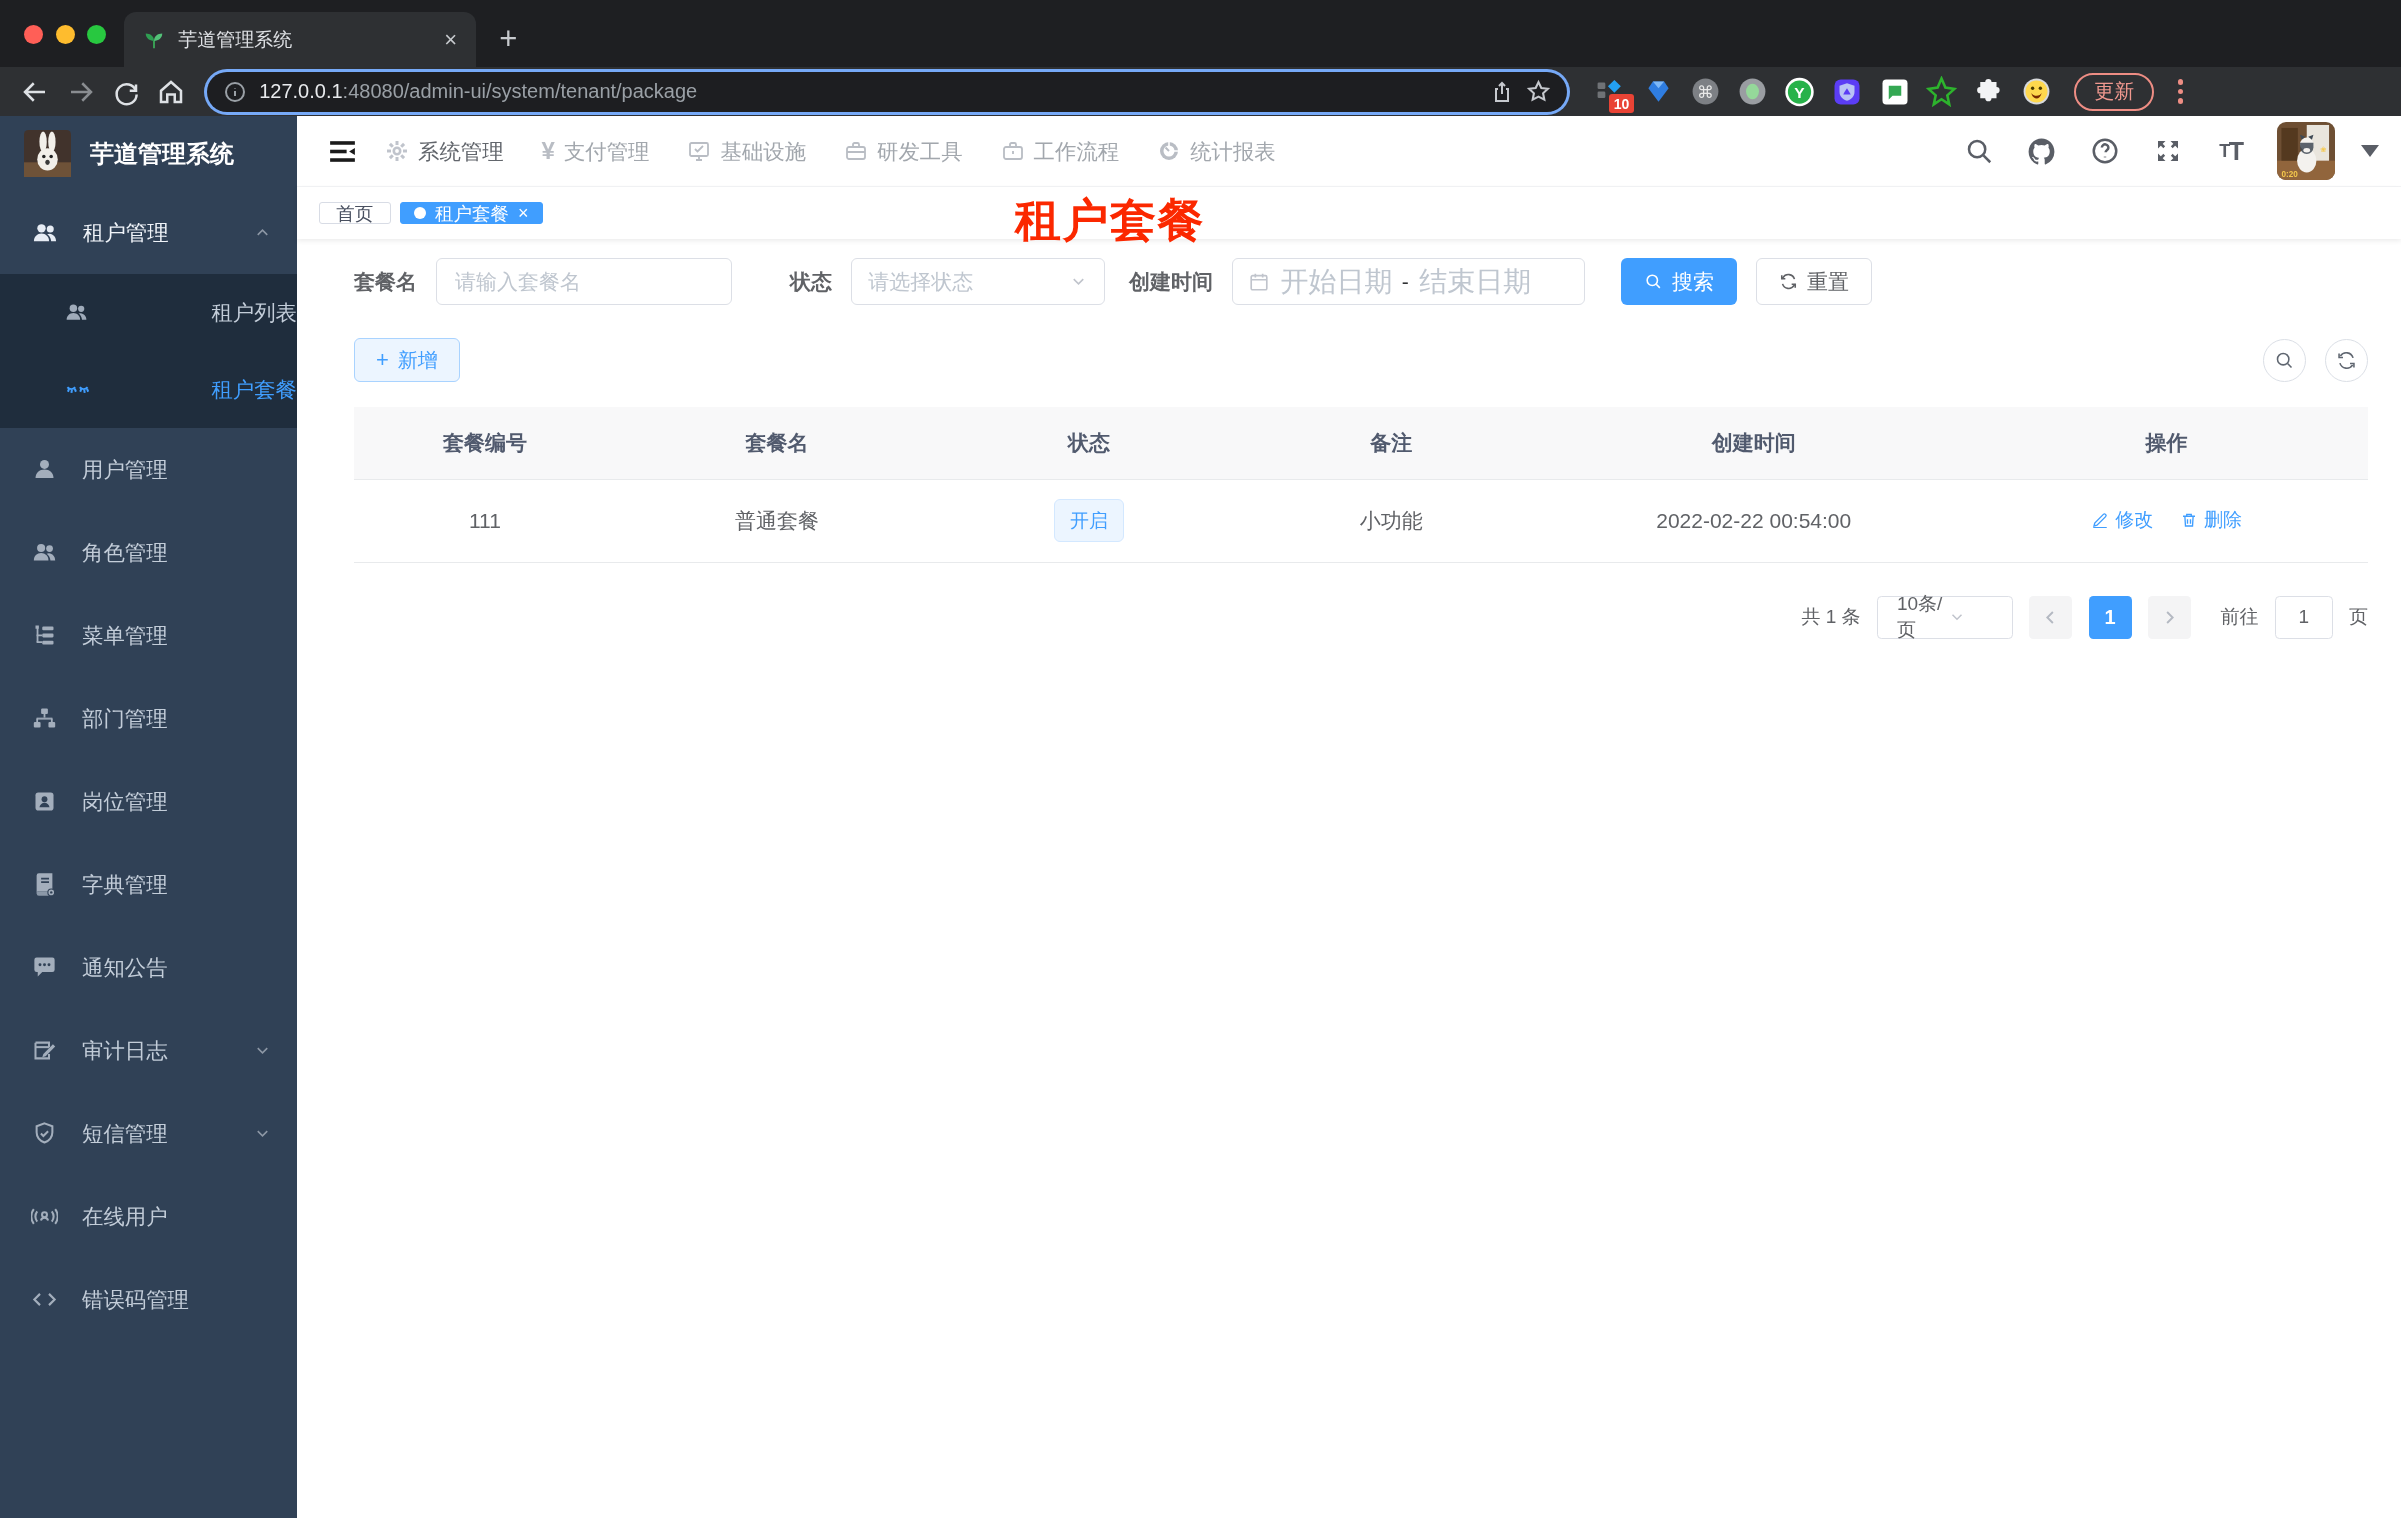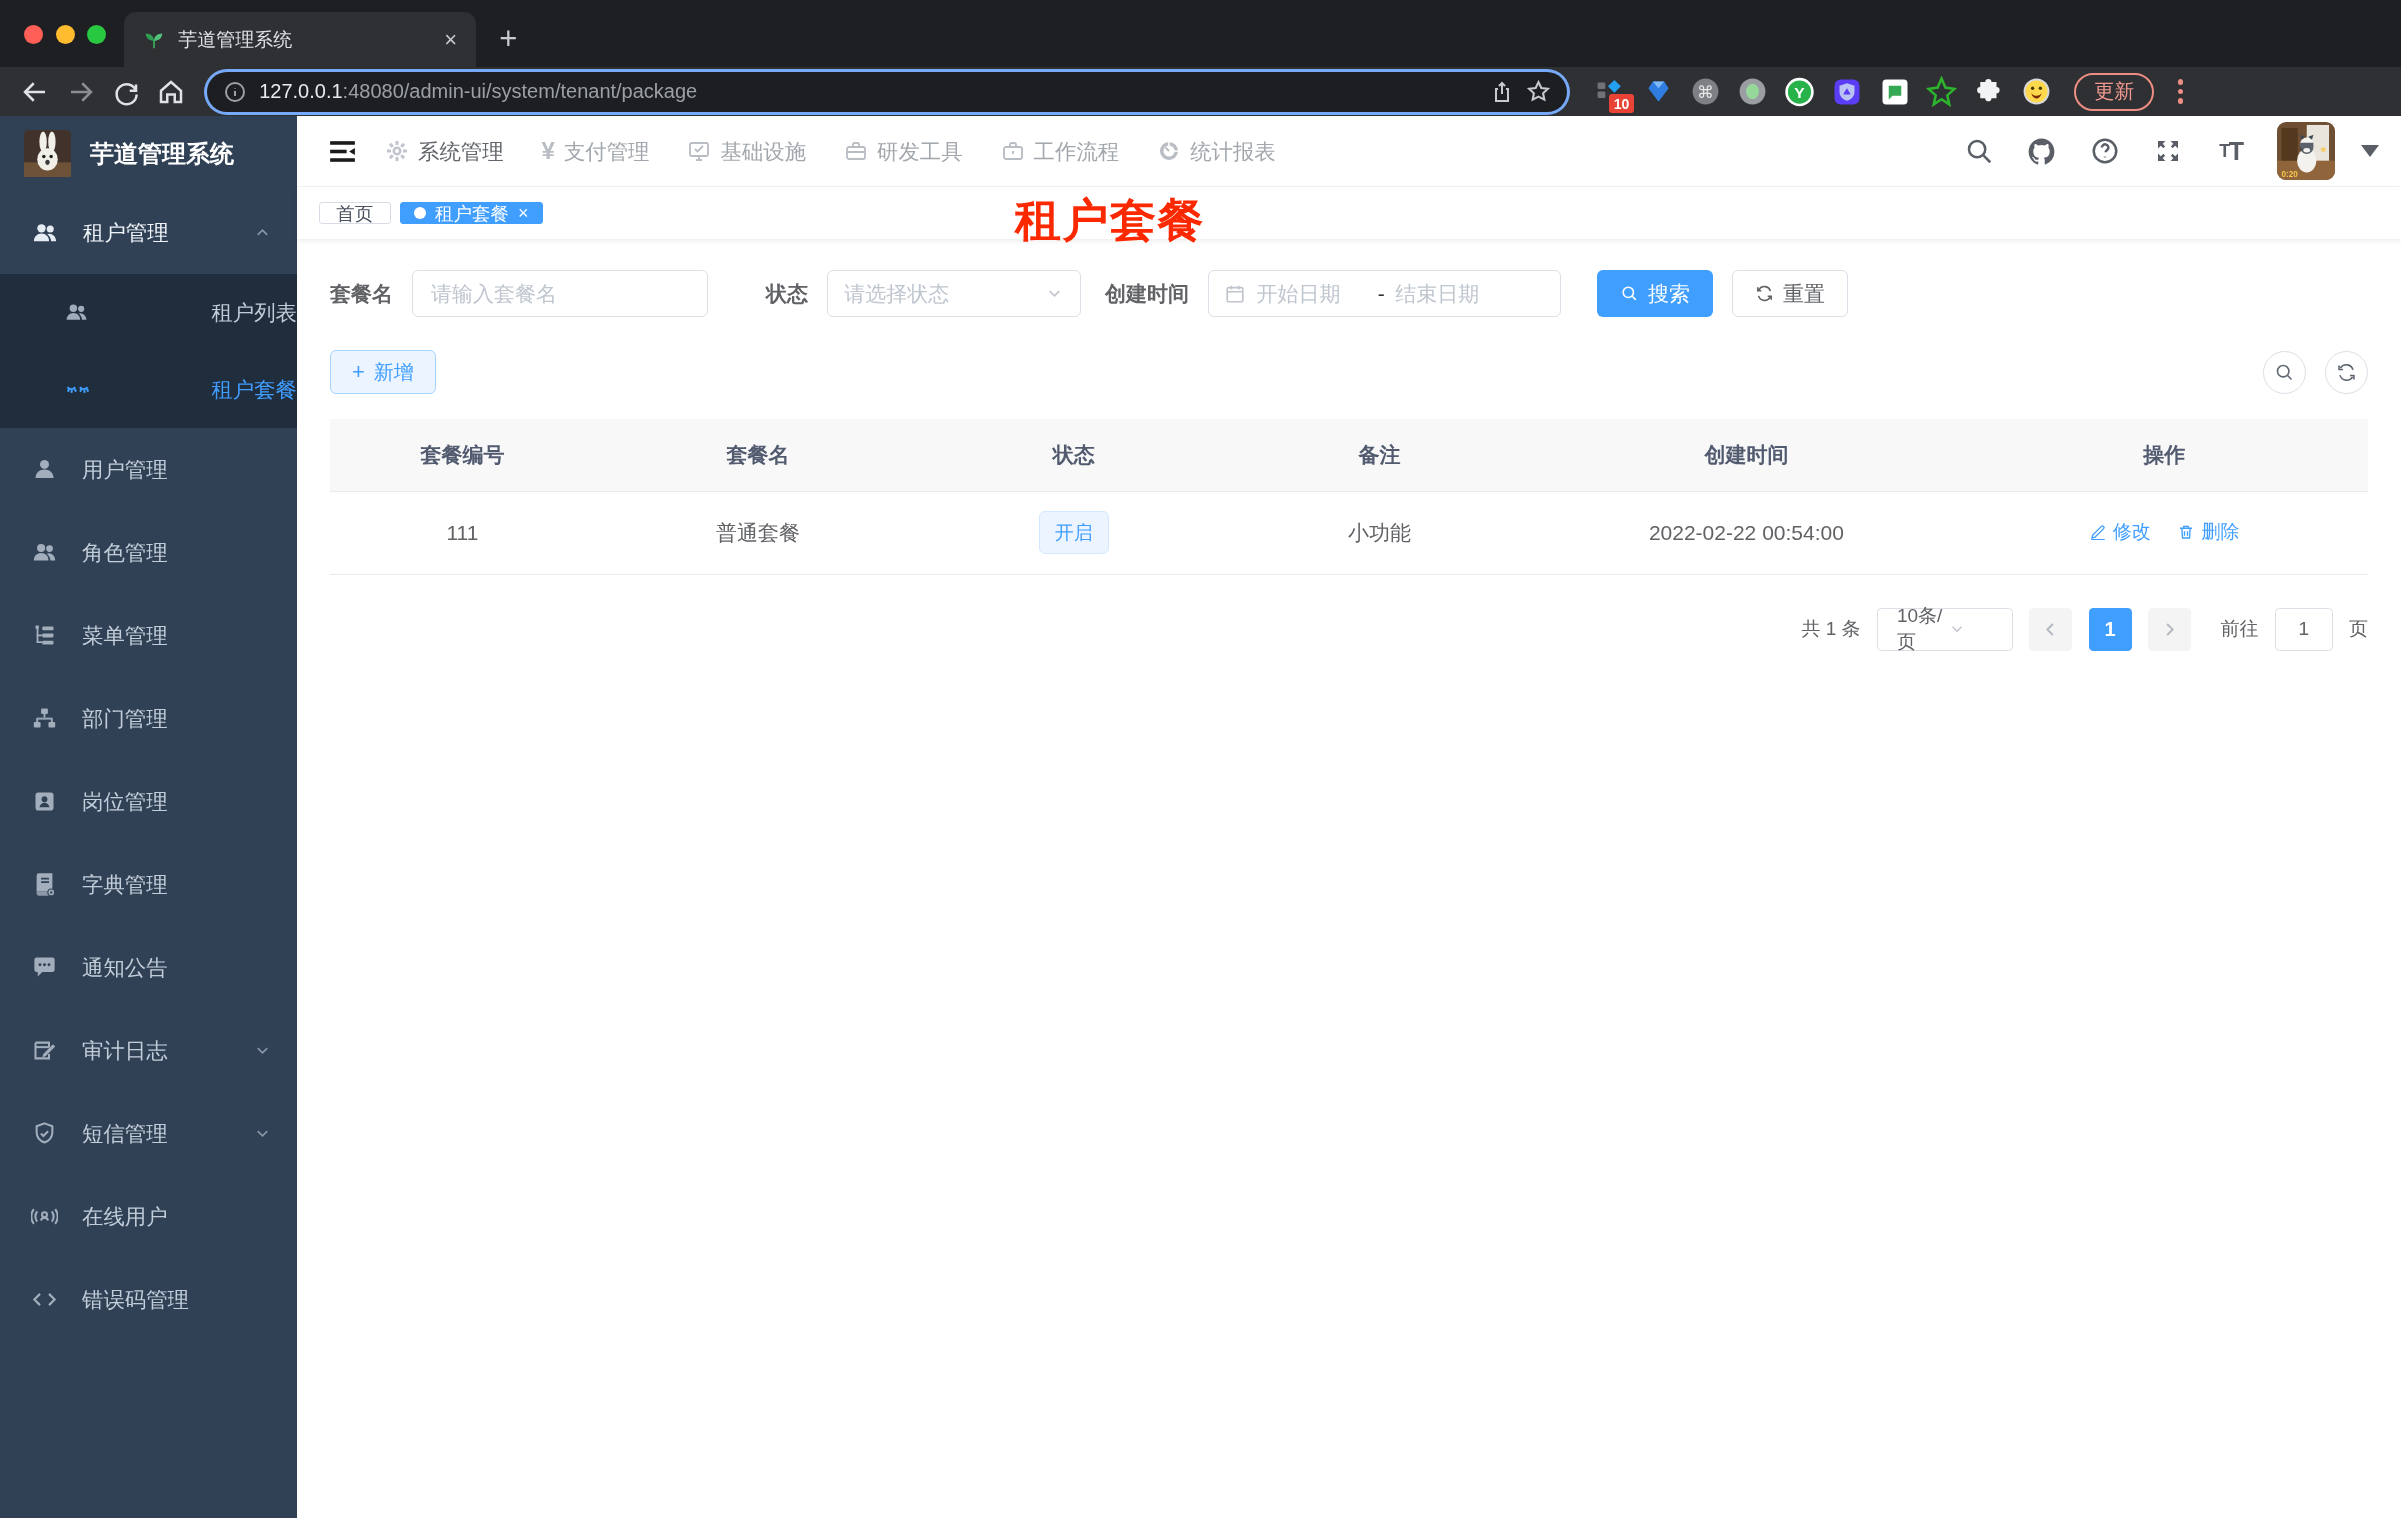--- a/index.html
+++ b/index.html
@@ -55,31 +55,31 @@
   .caretdn { width:0; height:0; border-left:9.6px solid transparent; border-right:9.6px solid transparent; border-top:12px solid #5a5e66; margin-left:-4.4px; }
 
   .tagsbar { height:52px; display:flex; align-items:center; gap:9px; padding:0 22px; background:#fff; box-shadow:0 2.2px 5.2px rgba(0,0,0,.08); position:relative; z-index:2; flex:none; }
   .tag { height:22px; display:flex; align-items:center; padding:0 16.3px; font-size:18.5px; border:0.7px solid #d8dce5; color:#495060; background:#fff; border-radius:3px; cursor:pointer; }
   .tag.active { background:#409eff; border-color:#409eff; color:#fff; gap:9px; padding:0 13.3px; }
   .tag .dot { width:12px; height:12px; border-radius:50%; background:#fff; }
   .tag .x { font-size:18px; }
 
   .annotation { position:absolute; left:718px; top:74px; font-size:46px; font-weight:bold; color:#fb2800; z-index:5; letter-spacing:1.5px; white-space:nowrap; }
 
-  .content { flex:1; padding:31px 33px; position:relative; }
+  .content { flex:1; padding:19px 33px; position:relative;margin-left:24px; }
 
   .filters { display:flex; align-items:center; }
   .flab { font-size:21px; font-weight:bold; color:#606266; margin-right:19px; white-space:nowrap; }
   .fin { height:47px; border:0.7px solid #dcdfe6; border-radius:6px; background:#fff; }
   input.fin { width:296px; padding:0 18px; font-size:21px; color:#606266; font-family:inherit; outline:none; }
   input::placeholder { color:#bfc6cf; }
   .fselect { width:254px; display:flex; align-items:center; padding:0 16.3px; color:#bfc6cf; font-size:21px; }
   .fselect .ph { flex:1; }
   .fdate { width:353px; display:flex; align-items:center; padding:0 15px; gap:10.4px; }
-  .fdate input { border:none; outline:none; width:111px; text-align:left; font-size:21px; font-family:inherit; color:#606266; background:transparent; }
+  .fdate input { border:none; outline:none; width:111px; text-align:right; font-size:28px; font-family:inherit; color:#606266; background:transparent; }
   .fdate .sep { color:#303133; font-size:21px; }
   .g1{margin-right:58px}.g2{margin-right:24px}.g3{margin-right:18px}
   .btn { height:47px; display:flex; align-items:center; gap:9px; border-radius:6px; font-size:21px; padding:0 22px; cursor:pointer; border:0.7px solid transparent; white-space:nowrap; }
   .btn.primary { background:#409eff; color:#fff; }
   .btn.plain { background:#fff; border-color:#dcdfe6; color:#606266; margin-left:19px; }
 
   .actions { margin-top:33px; display:flex; align-items:center; }
   .btn.addbtn { height:44px; background:#ecf5ff; border-color:#a9d3ff; color:#409eff; font-size:20px; padding:0 21px; }
   .circbtns { margin-left:auto; display:flex; gap:19px; }
   .circ { width:43px; height:43px; border:0.7px solid #dbdfe6; border-radius:50%; display:flex; align-items:center; justify-content:center; background:#fff; cursor:pointer; }

